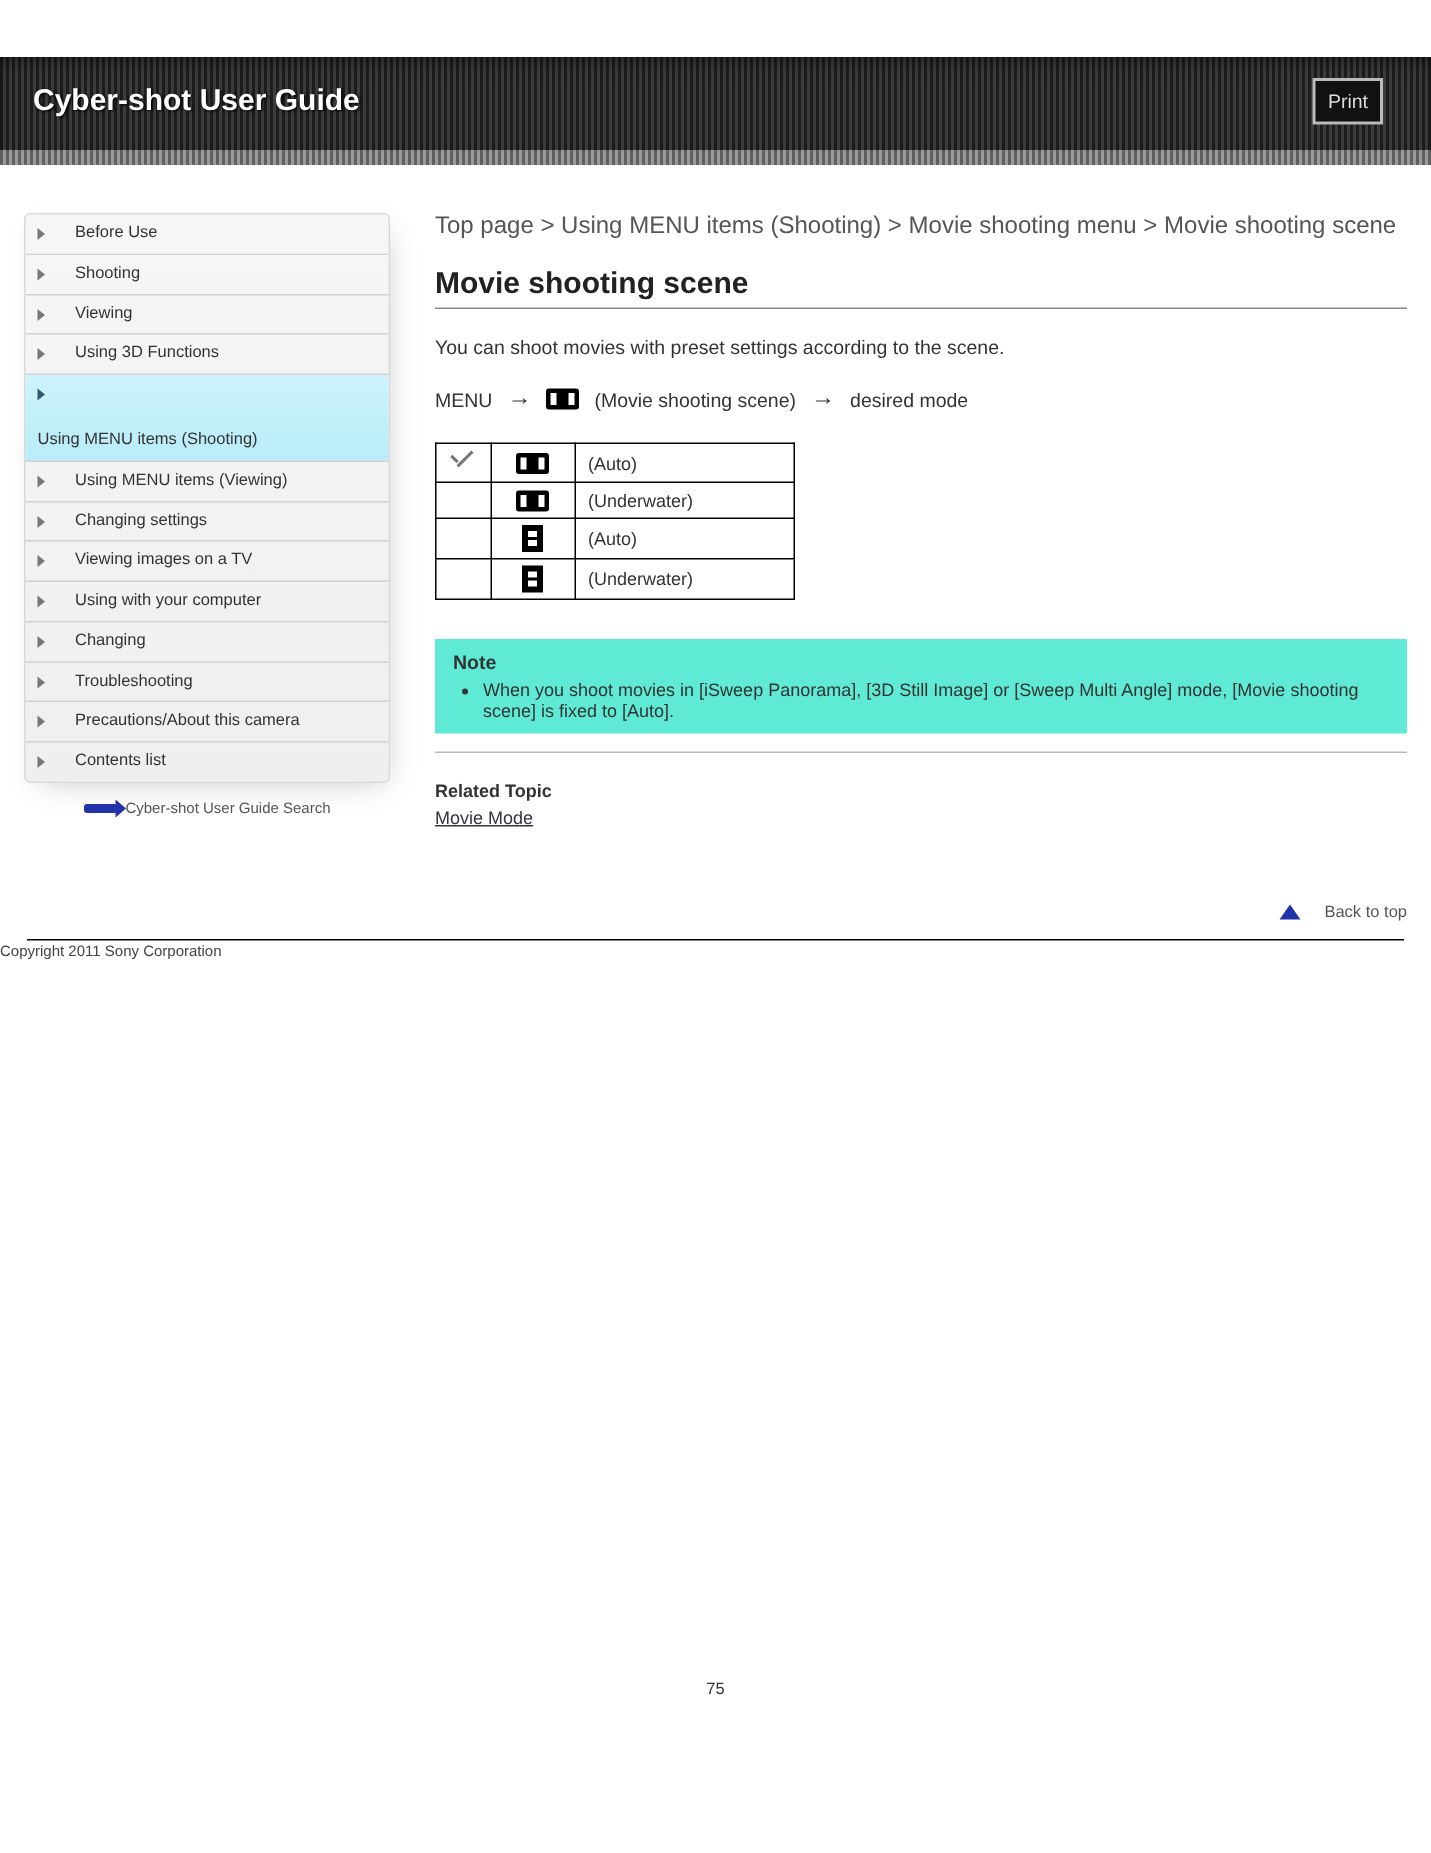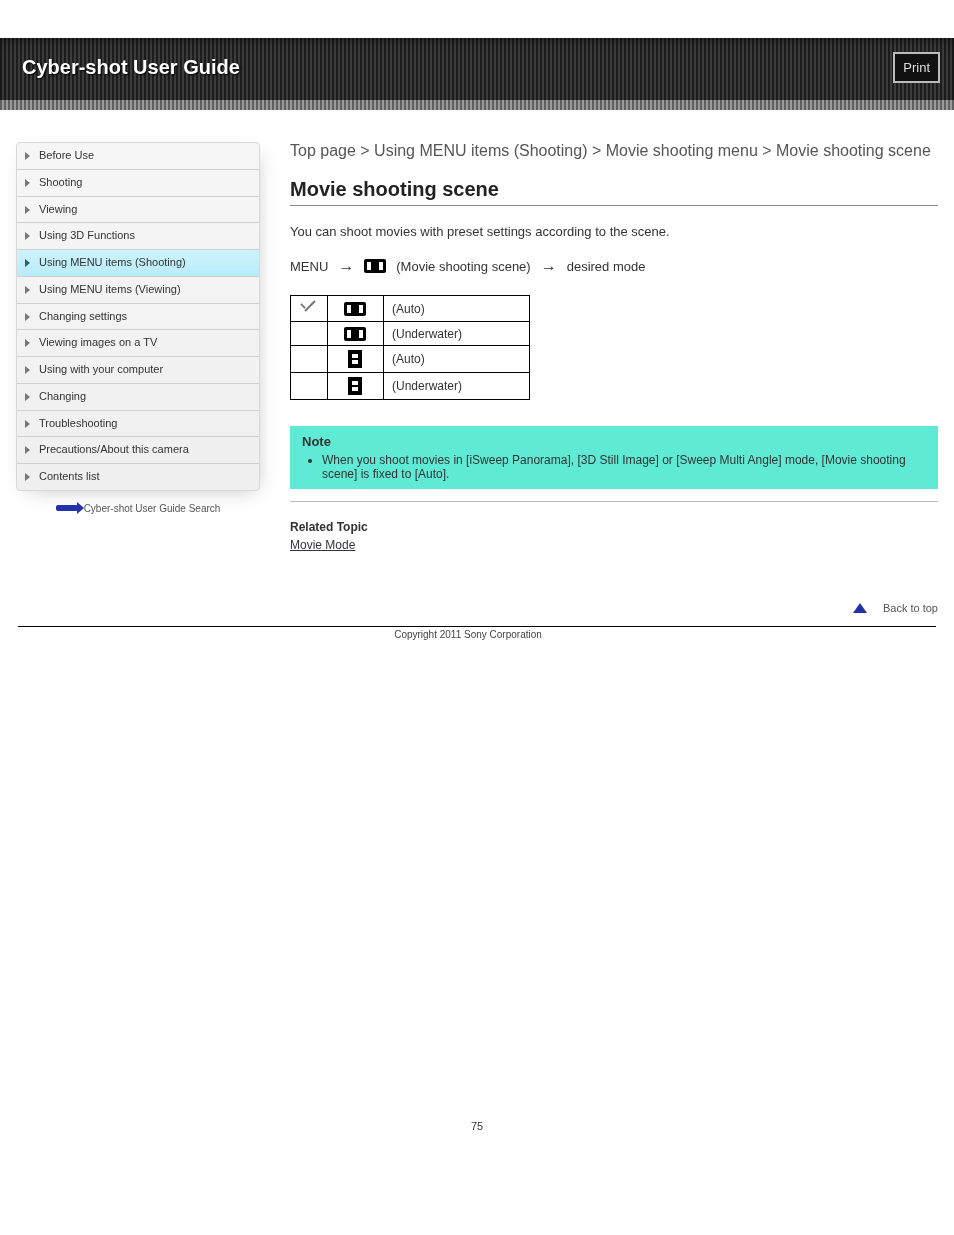--- a/index.html
+++ b/index.html
@@ -26,21 +26,21 @@
     position: absolute;
     left: 22px;
     top: 18px;
     color: #fff;
     font-size: 20px;
     font-weight: bold;
     text-shadow: 1px 1px 2px #000;
   }
   .print-btn {
     position: absolute;
-    right: 14px;
+    right: 32px;
     top: 14px;
     border: 2px solid #bbb;
     background: #111;
     color: #ddd;
     font-size: 13px;
     padding: 6px 8px;
     cursor: pointer;
   }
   .layout {
     display: flex;
@@ -51,37 +51,38 @@
     width: 244px;
     background: linear-gradient(#f6f6f6,#efefef);
     border: 1px solid #d8d8d8;
     border-radius: 4px;
     box-shadow: 4px 6px 20px -8px rgba(0,0,0,.25);
     font-size: 11px;
   }
   .nav-item {
     display: flex;
     align-items: flex-start;
-    gap: 9px;
+    gap: 20px;
     padding: 6px 8px 6px 8px;
     border-bottom: 1px solid #d0d0d0;
     color: #333;
     cursor: pointer;
     line-height: 1.25;
   }
   .nav-item:first-child { border-top-left-radius:4px;border-top-right-radius:4px;}
   .nav-item:last-child { border-bottom:none; border-bottom-left-radius:4px;border-bottom-right-radius:4px;}
   .nav-item .caret {
     width:0;height:0;margin-top:3px;flex-shrink:0;
     border-top:4px solid transparent;
     border-bottom:4px solid transparent;
     border-left:5px solid #777;
   }
   .nav-item.active {
     background: linear-gradient(#cdf3fc,#b8ecf9);
+    flex-direction: column;
   }
   .nav-item.active .caret { border-left-color:#2a5d6e; }
   .search-link {
     margin-top: 12px;
     font-size: 10px;
     text-align: center;
     color: #555;
     display:flex;align-items:center;justify-content:center;gap:6px;
     cursor:pointer;
   }
@@ -160,21 +161,21 @@
     display:flex;align-items:center;justify-content:flex-end;gap:16px;
     font-size:11px;color:#555;cursor:pointer;
   }
   .backtop .tri {
     width:0;height:0;border-left:7px solid transparent;border-right:7px solid transparent;border-bottom:10px solid #2233aa;
   }
   .page-rule {
     border:none;border-top:1px solid #000;margin:2px 18px 0 18px;
   }
   .copyright {
-    text-align:center;font-size:10px;color:#444;padding:2px 18px 0 0;
+    text-align:left;font-size:10px;color:#444;padding:2px 18px 0 0;
   }
   .pagenum { text-align:center;font-size:11px;color:#333;margin-top:480px;}
 </style>
 </head>
 <body>
 
 <div class="header-band">
   <div class="header-title">Cyber-shot User Guide</div>
   <button class="print-btn">Print</button>
 </div>

